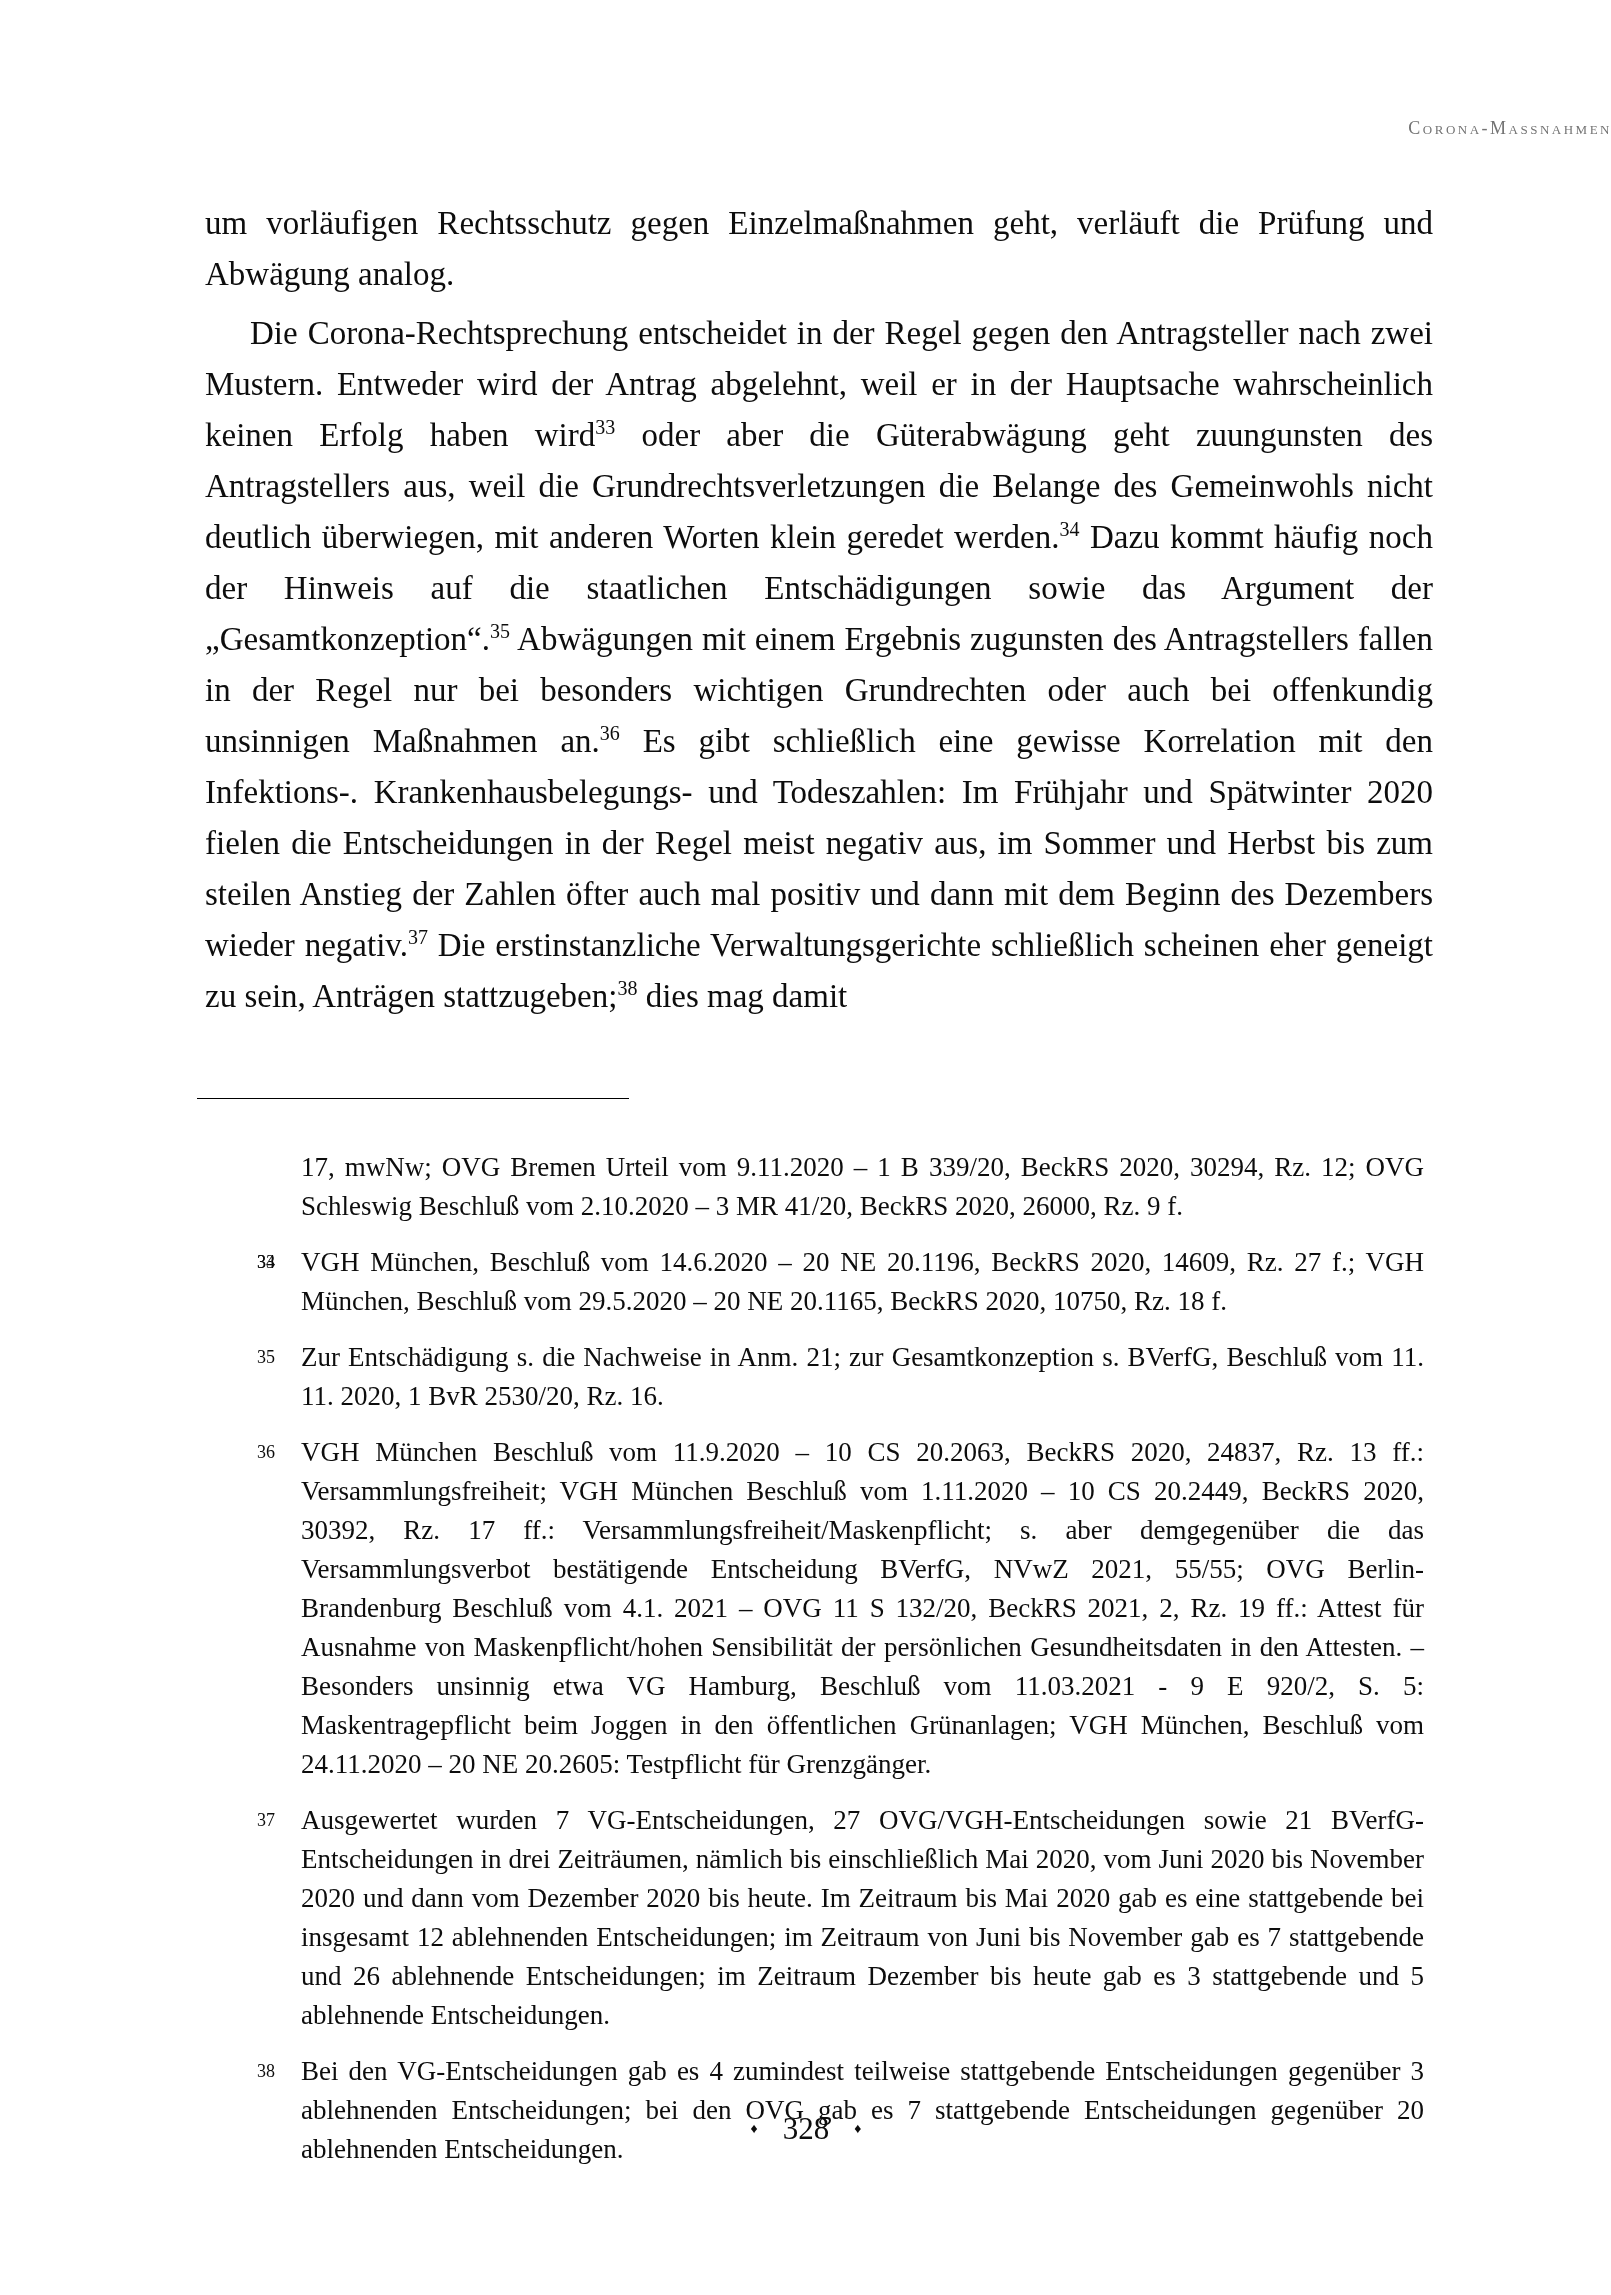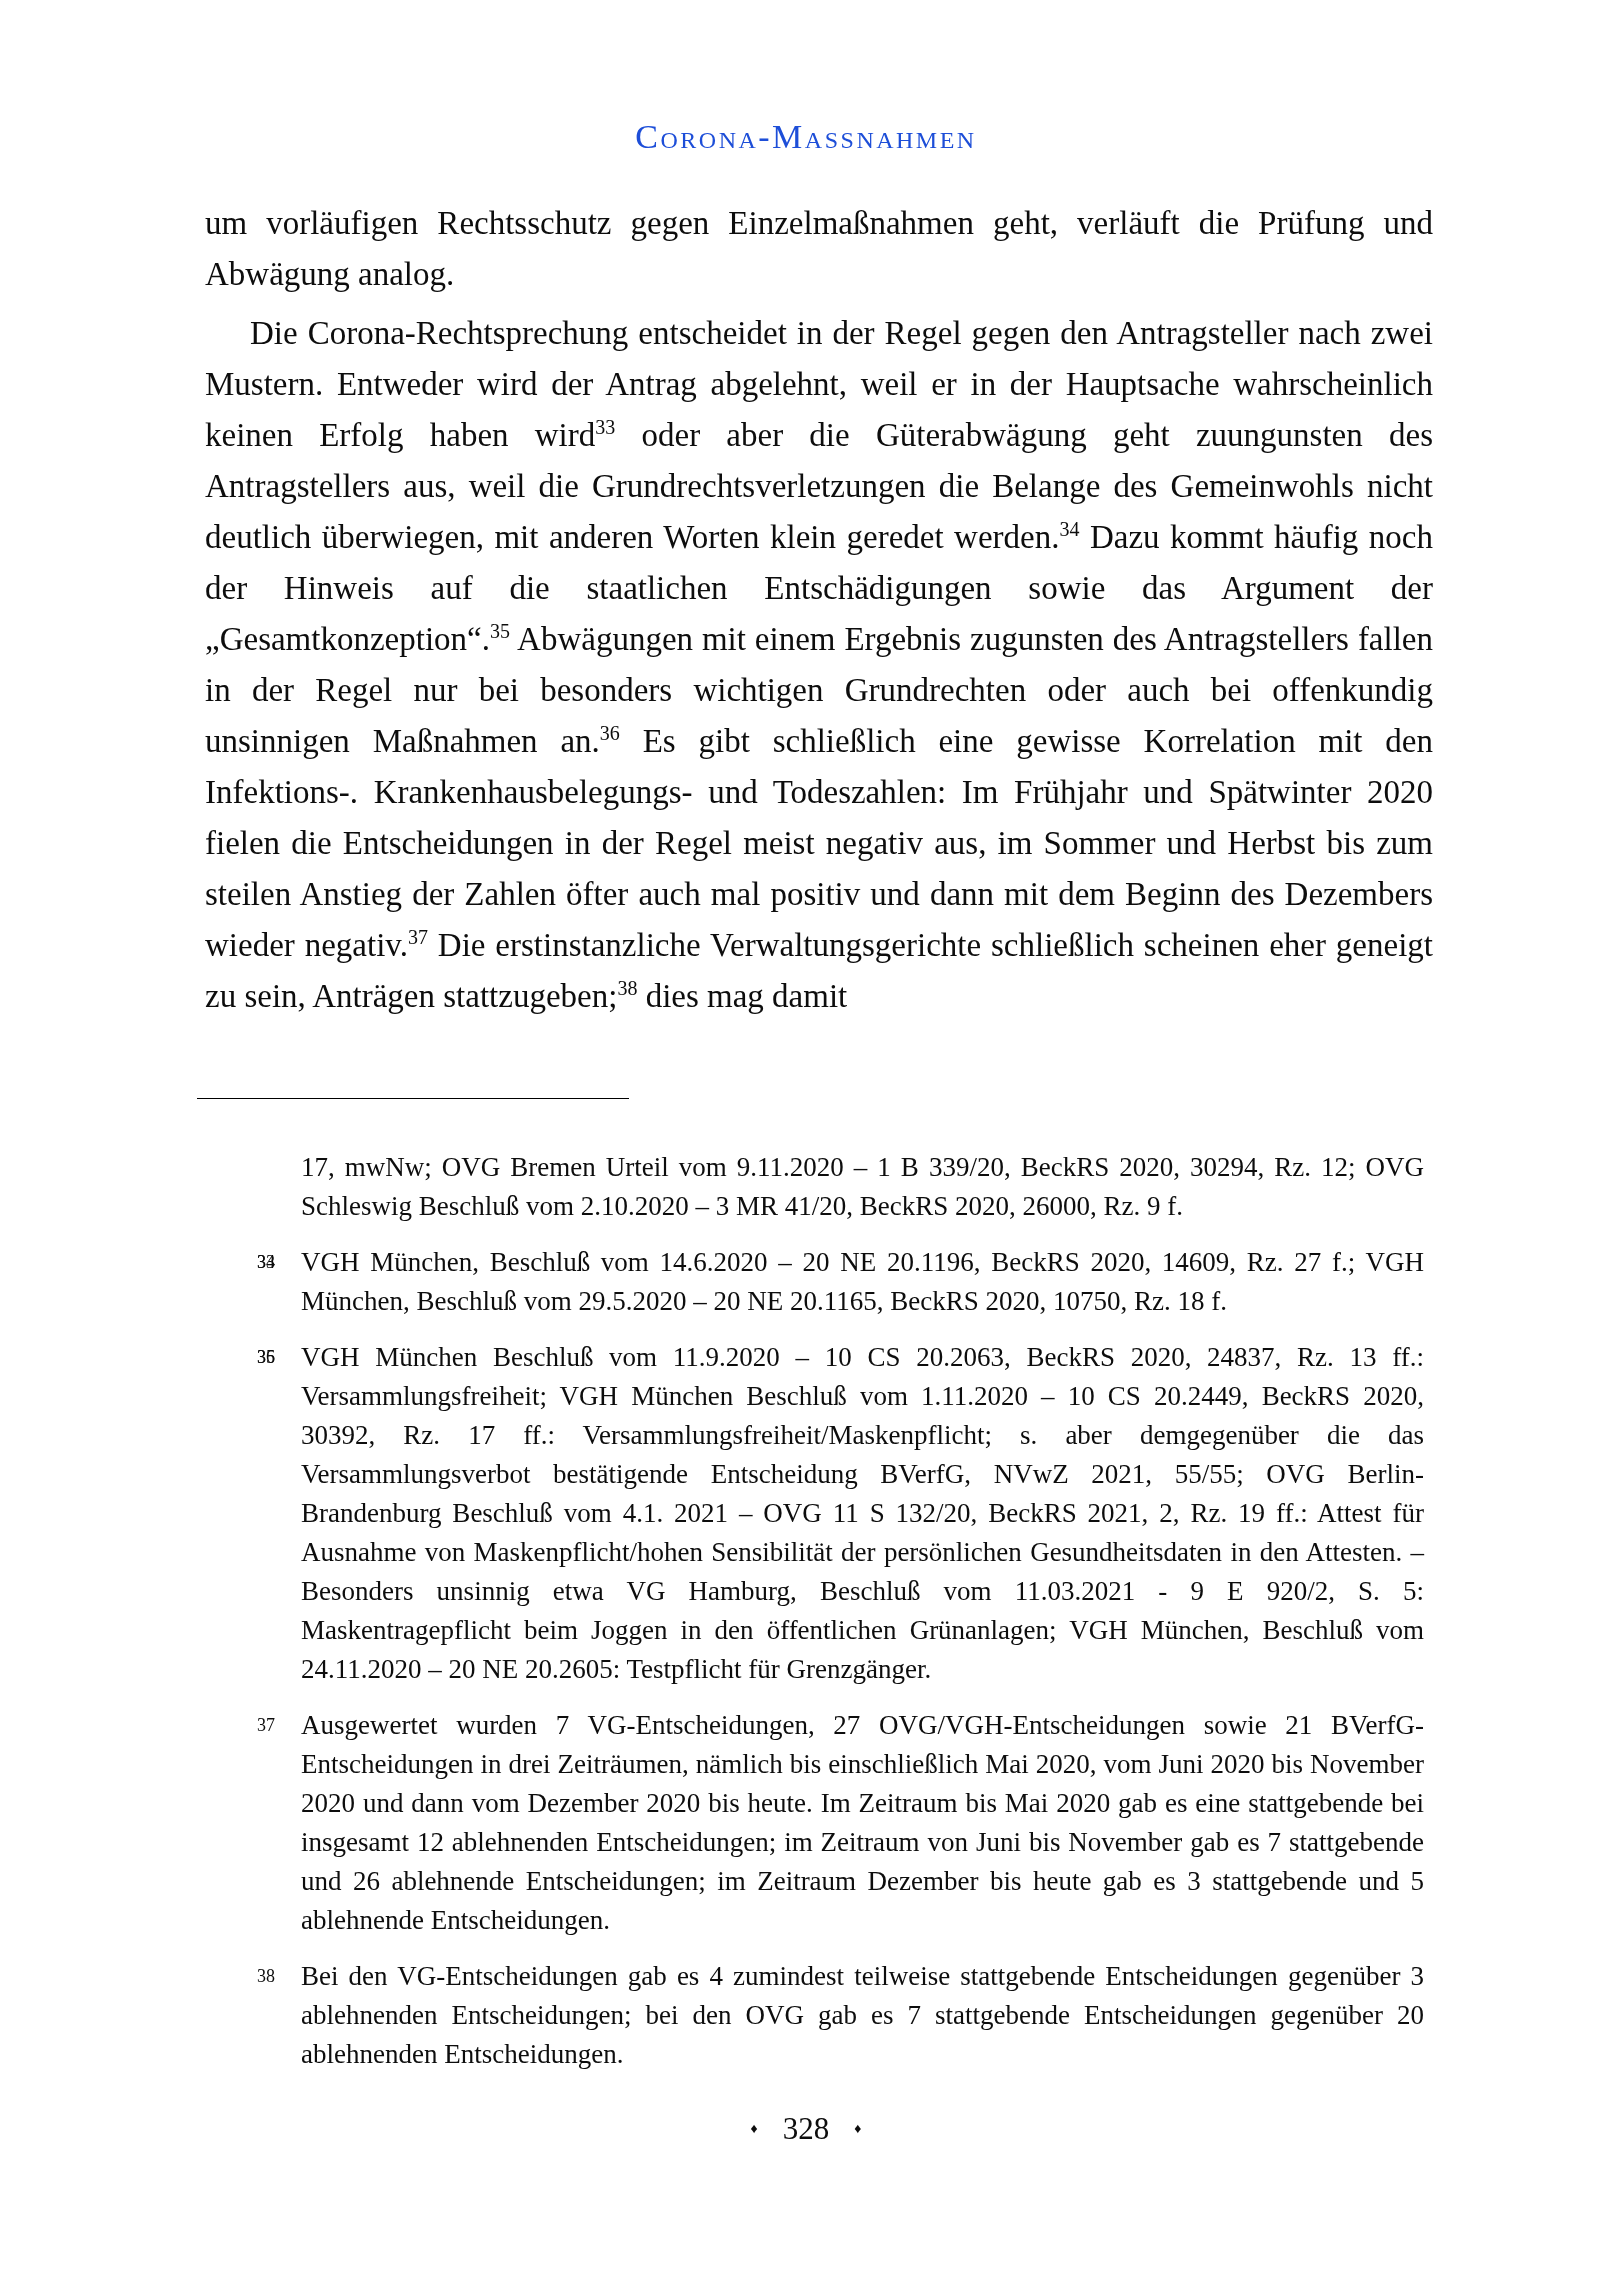--- a/index.html
+++ b/index.html
@@ -15,25 +15,25 @@
     background: #ffffff;
     color: #0d0d0d;
     font-family: "Liberation Serif", "DejaVu Serif", serif;
     overflow: hidden;
   }
   .running-head {
     position: absolute;
     top: 118px;
     left: 0;
     right: 0;
-    text-align: center;
+    text-align: right;
     font-variant: small-caps;
-    font-size: 34px;
+    font-size: 18px;
     letter-spacing: 2.5px;
-    color: #1d4ed8;
+    color: #737373;
   }
   .body-block {
     position: absolute;
     top: 190px;
     left: 197px;
     width: 1244px;
     font-size: 33px;
     line-height: 51px;
     text-align: justify;
     color: #0d0d0d;
@@ -110,21 +110,21 @@
       <p class="para">um vorläufigen Rechtsschutz gegen Einzelmaßnahmen geht, verläuft die Prüfung und Abwägung analog.</p>
       <p class="para indent">Die Corona-Rechtsprechung entscheidet in der Regel gegen den Antragsteller nach zwei Mustern. Entweder wird der Antrag abgelehnt, weil er in der Hauptsache wahrscheinlich keinen Erfolg haben wird<sup class="fn-marker">33</sup> oder aber die Güterabwägung geht zuungunsten des Antragstellers aus, weil die Grundrechtsverletzungen die Belange des Gemeinwohls nicht deutlich überwiegen, mit anderen Worten klein geredet werden.<sup class="fn-marker">34</sup> Dazu kommt häufig noch der Hinweis auf die staatlichen Entschädigungen sowie das Argument der „Gesamtkonzeption“.<sup class="fn-marker">35</sup> Abwägungen mit einem Ergebnis zugunsten des Antragstellers fallen in der Regel nur bei besonders wichtigen Grundrechten oder auch bei offenkundig unsinnigen Maßnahmen an.<sup class="fn-marker">36</sup> Es gibt schließlich eine gewisse Korrelation mit den Infektions-. Krankenhausbelegungs- und Todeszahlen: Im Frühjahr und Spätwinter 2020 fielen die Entscheidungen in der Regel meist negativ aus, im Sommer und Herbst bis zum steilen Anstieg der Zahlen öfter auch mal positiv und dann mit dem Beginn des Dezembers wieder negativ.<sup class="fn-marker">37</sup> Die erstinstanzliche Verwaltungsgerichte schließlich scheinen eher geneigt zu sein, Anträgen stattzugeben;<sup class="fn-marker">38</sup> dies mag damit</p>
     </div>
 
   <div class="fn-rule"></div>
 
   <div class="footnotes" id="footnotes">
       <div class="footnote"><span class="fn-text">17, mwNw; OVG Bremen Urteil vom 9.11.2020 – 1 B 339/20, BeckRS 2020, 30294, Rz. 12; OVG Schleswig Beschluß vom 2.10.2020 – 3 MR 41/20, BeckRS 2020, 26000, Rz. 9 f.</span></div>
       <div class="footnote"><span class="fn-num">33</span></div>
       <div class="footnote"><span class="fn-num">34</span><span class="fn-text">VGH München, Beschluß vom 14.6.2020 – 20 NE 20.1196, BeckRS 2020, 14609, Rz. 27 f.; VGH München, Beschluß vom 29.5.2020 – 20 NE 20.1165, BeckRS 2020, 10750, Rz. 18 f.</span></div>
-      <div class="footnote"><span class="fn-num">35</span></div>
+      <div class="footnote"><span class="fn-num">35</span><span class="fn-text">Zur Entschädigung s. die Nachweise in Anm. 21; zur Gesamtkonzeption s. BVerfG, Beschluß vom 11. 11. 2020, 1 BvR 2530/20, Rz. 16.</span></div>
       <div class="footnote"><span class="fn-num">36</span><span class="fn-text">VGH München Beschluß vom 11.9.2020 – 10 CS 20.2063, BeckRS 2020, 24837, Rz. 13 ff.: Versammlungsfreiheit; VGH München Beschluß vom 1.11.2020 – 10 CS 20.2449, BeckRS 2020, 30392, Rz. 17 ff.: Versammlungsfreiheit/Maskenpflicht; s. aber demgegenüber die das Versammlungsverbot bestätigende Entscheidung BVerfG, NVwZ 2021, 55/55; OVG Berlin-Brandenburg Beschluß vom 4.1. 2021 – OVG 11 S 132/20, BeckRS 2021, 2, Rz. 19 ff.: Attest für Ausnahme von Maskenpflicht/hohen Sensibilität der persönlichen Gesundheitsdaten in den Attesten. – Besonders unsinnig etwa VG Hamburg, Beschluß vom 11.03.2021 - 9 E 920/2, S. 5: Maskentragepflicht beim Joggen in den öffentlichen Grünanlagen; VGH München, Beschluß vom 24.11.2020 – 20 NE 20.2605: Testpflicht für Grenzgänger.</span></div>
       <div class="footnote"><span class="fn-num">37</span><span class="fn-text">Ausgewertet wurden 7 VG-Entscheidungen, 27 OVG/VGH-Entscheidungen sowie 21 BVerfG-Entscheidungen in drei Zeiträumen, nämlich bis einschließlich Mai 2020, vom Juni 2020 bis November 2020 und dann vom Dezember 2020 bis heute. Im Zeitraum bis Mai 2020 gab es eine stattgebende bei insgesamt 12 ablehnenden Entscheidungen; im Zeitraum von Juni bis November gab es 7 stattgebende und 26 ablehnende Entscheidungen; im Zeitraum Dezember bis heute gab es 3 stattgebende und 5 ablehnende Entscheidungen.</span></div>
       <div class="footnote"><span class="fn-num">38</span><span class="fn-text">Bei den VG-Entscheidungen gab es 4 zumindest teilweise stattgebende Entscheidungen gegenüber 3 ablehnenden Entscheidungen; bei den OVG gab es 7 stattgebende Entscheidungen gegenüber 20 ablehnenden Entscheidungen.</span></div>
     </div>
 
   <div class="page-number">
     <span class="pn-ornament">♦</span><span class="pn-value">328</span><span class="pn-ornament">♦</span>
   </div>
 
 </div>

